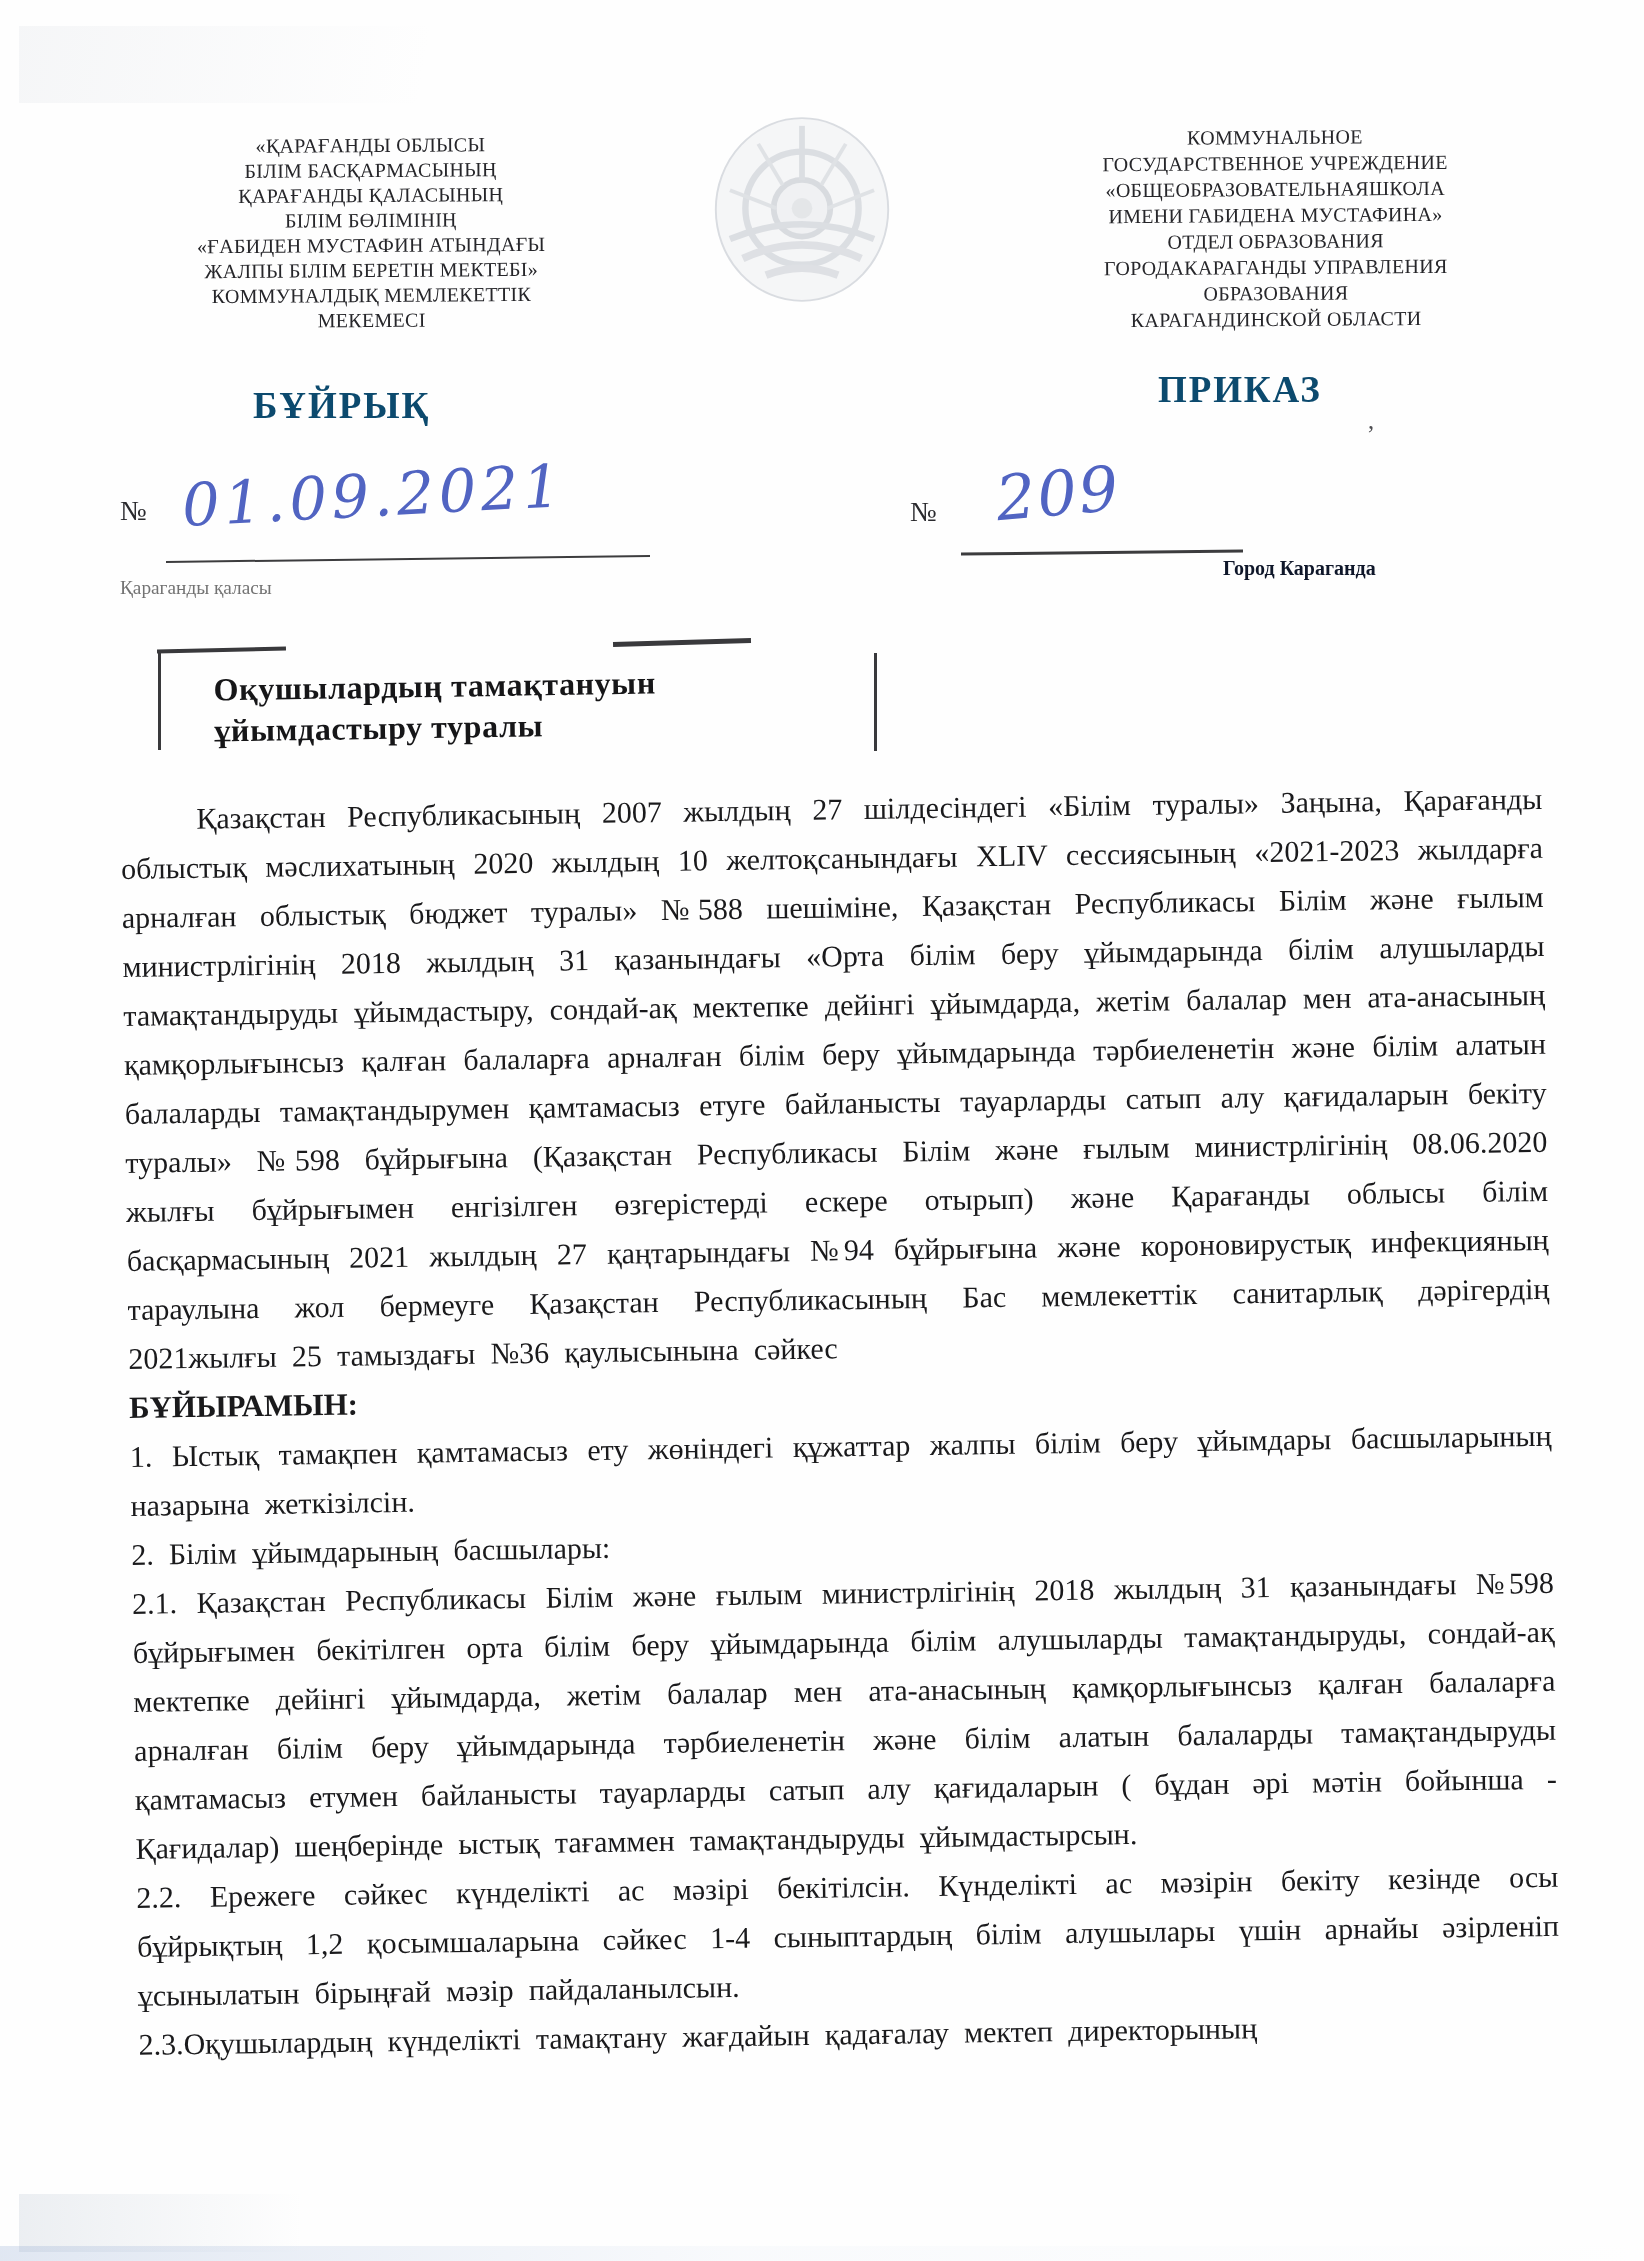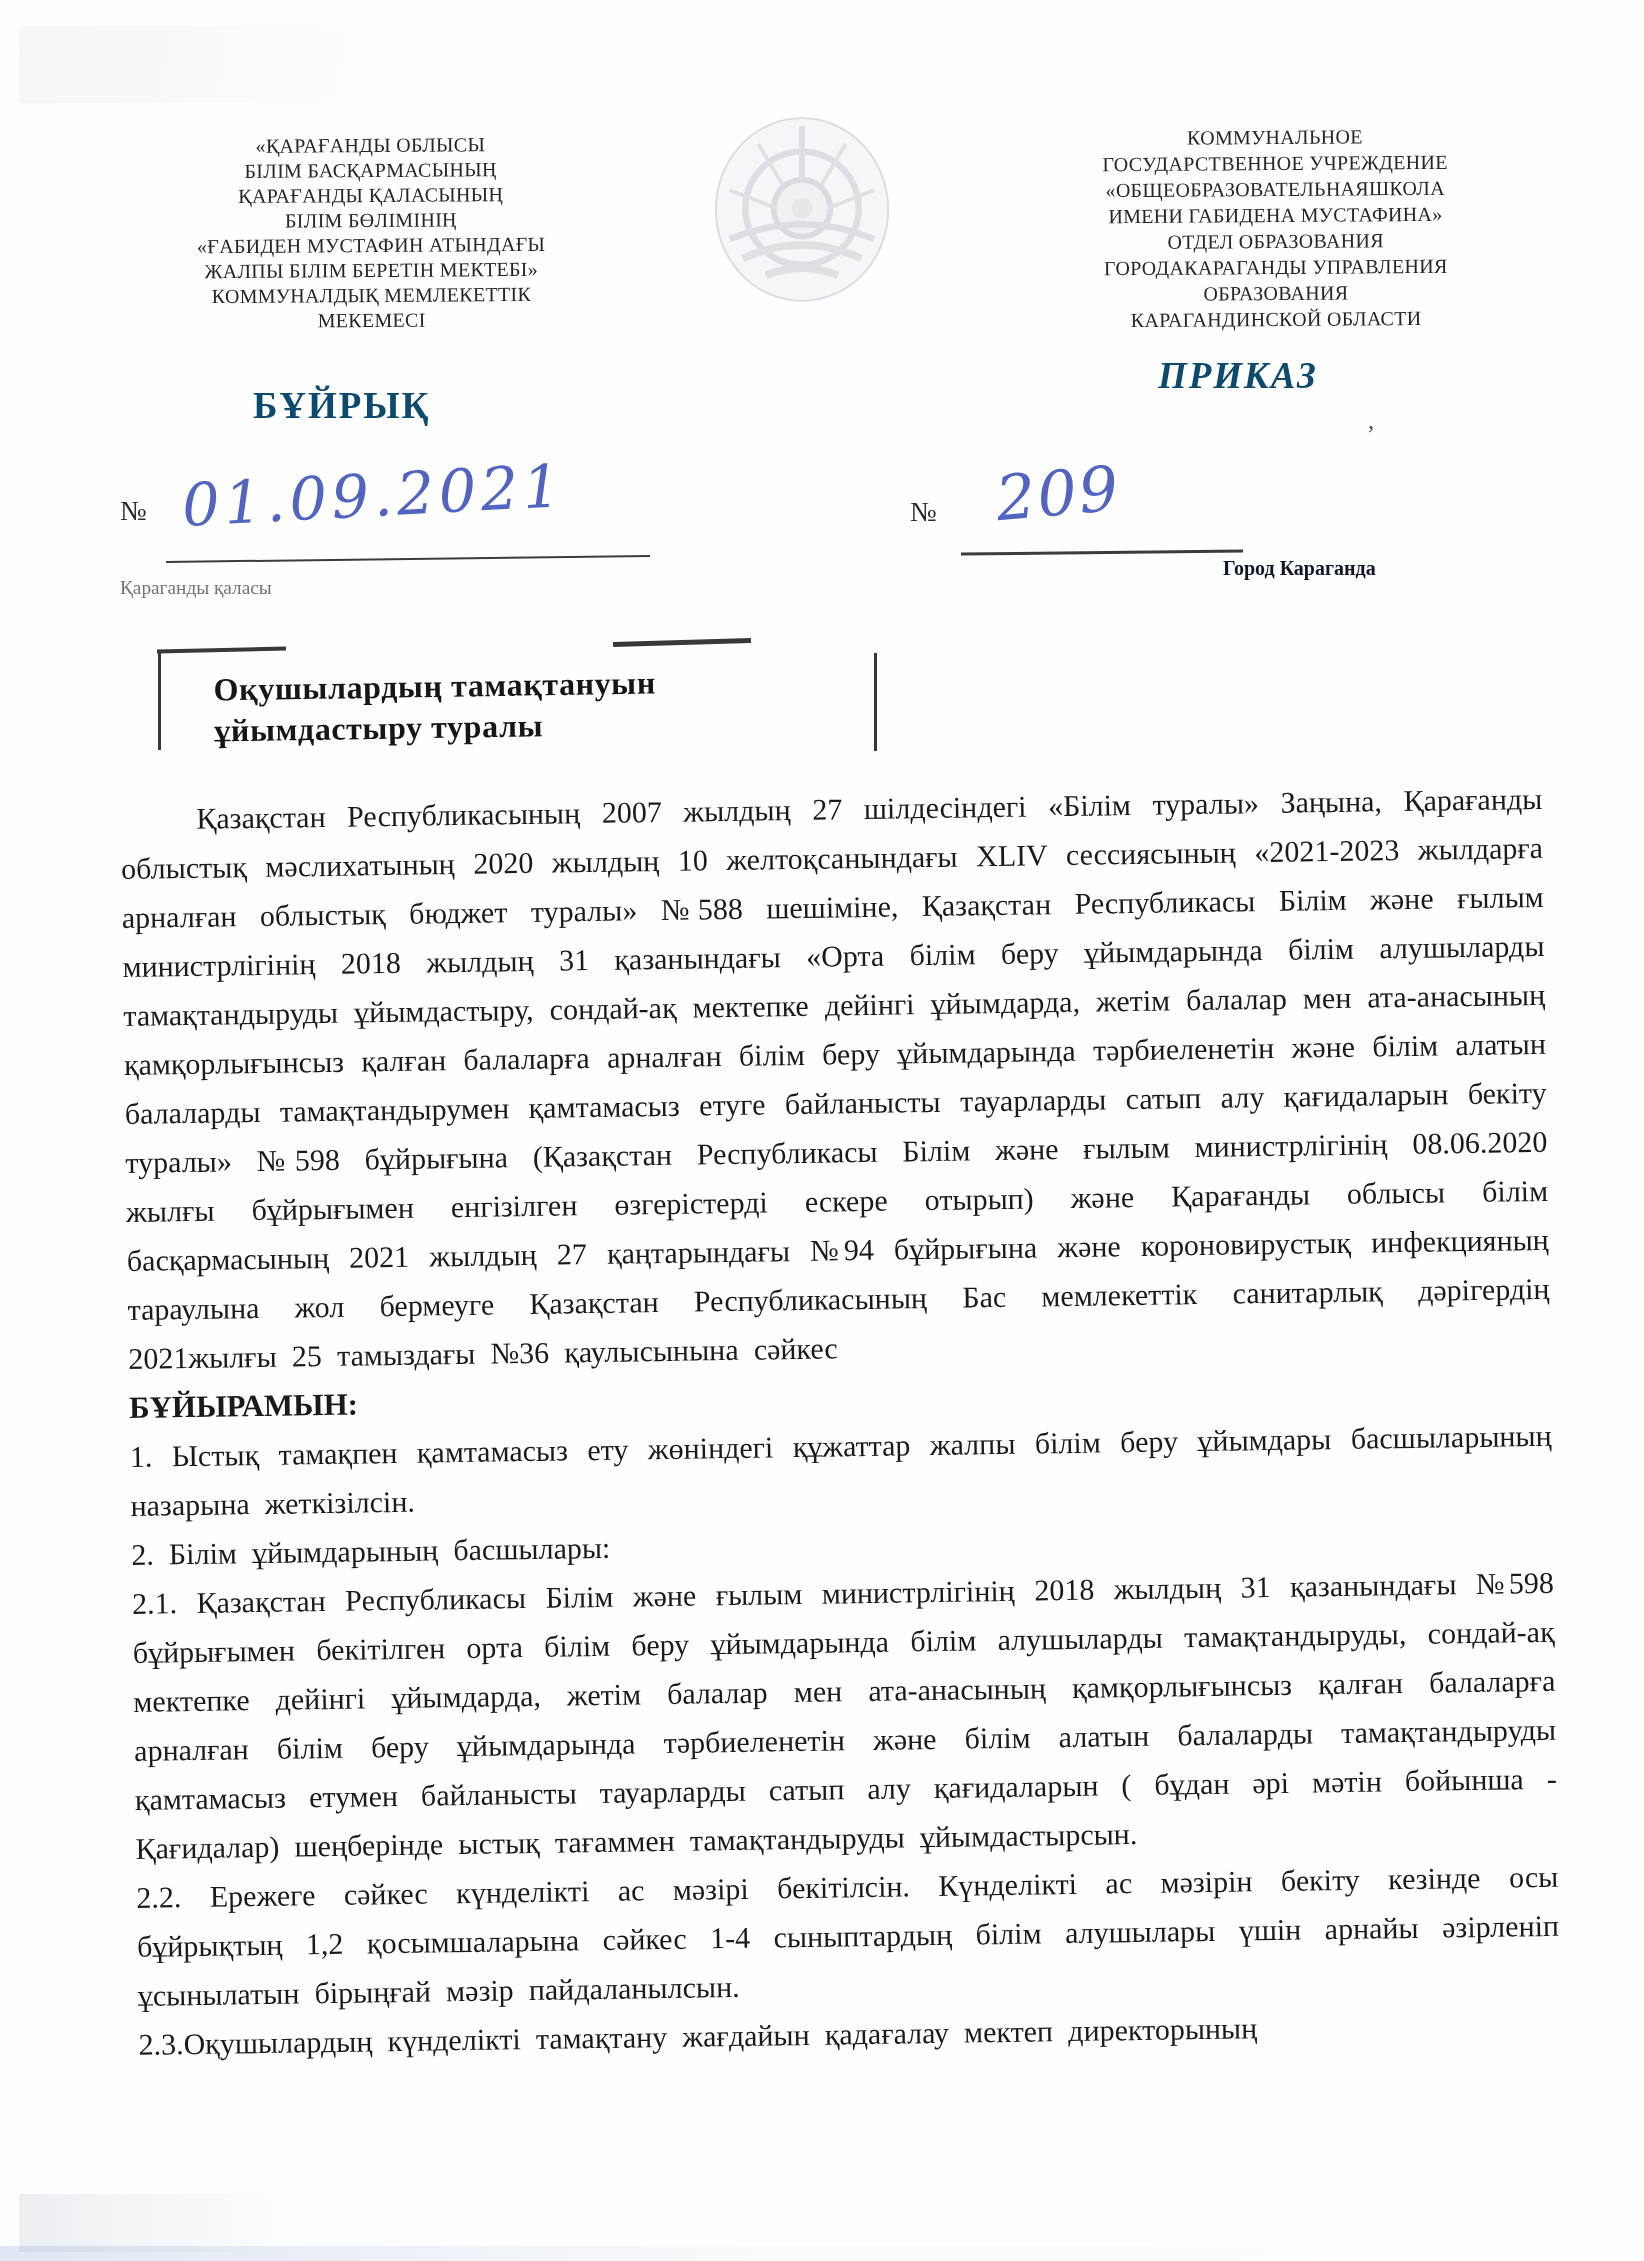--- a/index.html
+++ b/index.html
@@ -11,21 +11,21 @@
   
   .hdr { position:absolute; text-align:center; font-size:20px; line-height:25px;
          color:#26262a; letter-spacing:0.3px; transform:rotate(-0.4deg); }
   #hdr-left  { left:110px; top:133px; width:522px; }
   #hdr-right { left:976px; top:124px; width:599px; line-height:26px; }
   .hdr div { white-space:nowrap; }
   #emblem { position:absolute; left:704px; top:113px; opacity:.6; }
   
   .order-word { position:absolute; font-weight:bold; font-size:37px; letter-spacing:1.9px; color:#0c4a6e; }
   #order-kk { left:253px;  top:384px; }
-  #order-ru { left:1158px; top:354px;font-style:italic; }
+  #order-ru { left:1158px; top:368px; }
   #order-ru-mark { position:absolute; left:1368px; top:407px; font-size:24.5px; color:#4e4e52; }
   
   .num-label { position:absolute; font-size:28px; color:#2a2a2e; }
   #num-left  { left:120px;  top:495px; }
   #num-right { left:910px; top:496px; }
   .handwriting { position:absolute; font-style:italic; color:#5164c2;
                  font-family:"DejaVu Serif", serif; }
   #hw-date { left:182px;  top:461px; font-size:59px; letter-spacing:4.5px; transform:rotate(-3deg); }
   #hw-num  { left:996px; top:457px; font-size:62px; letter-spacing:1.9px; transform:rotate(-5deg); }
   .rule { position:absolute; background:#3c3c3e; }

